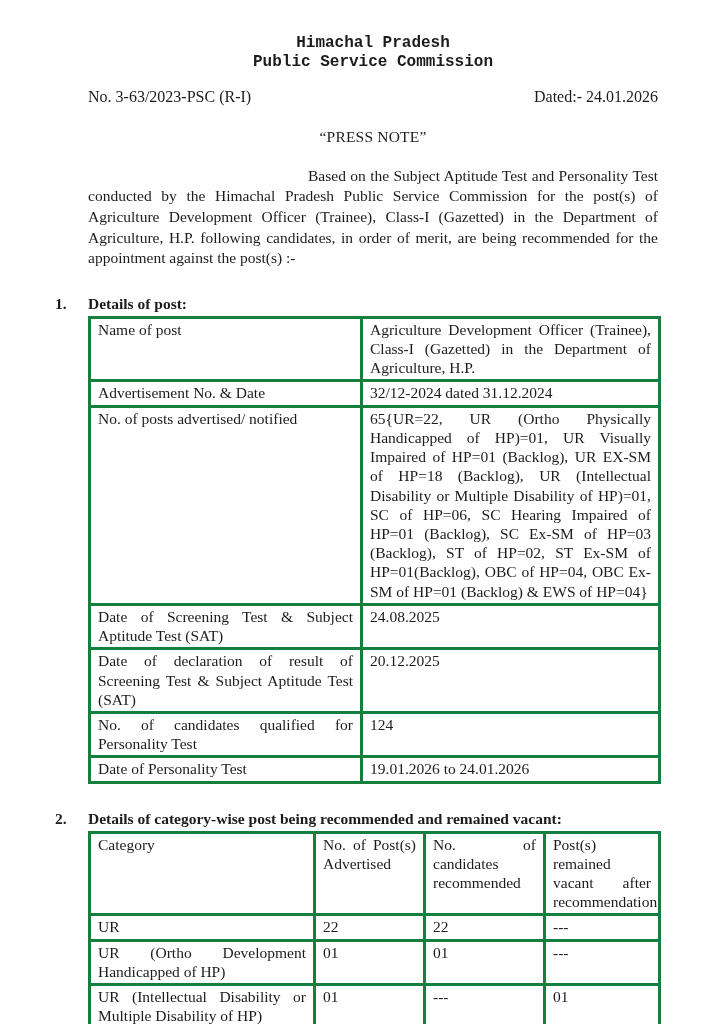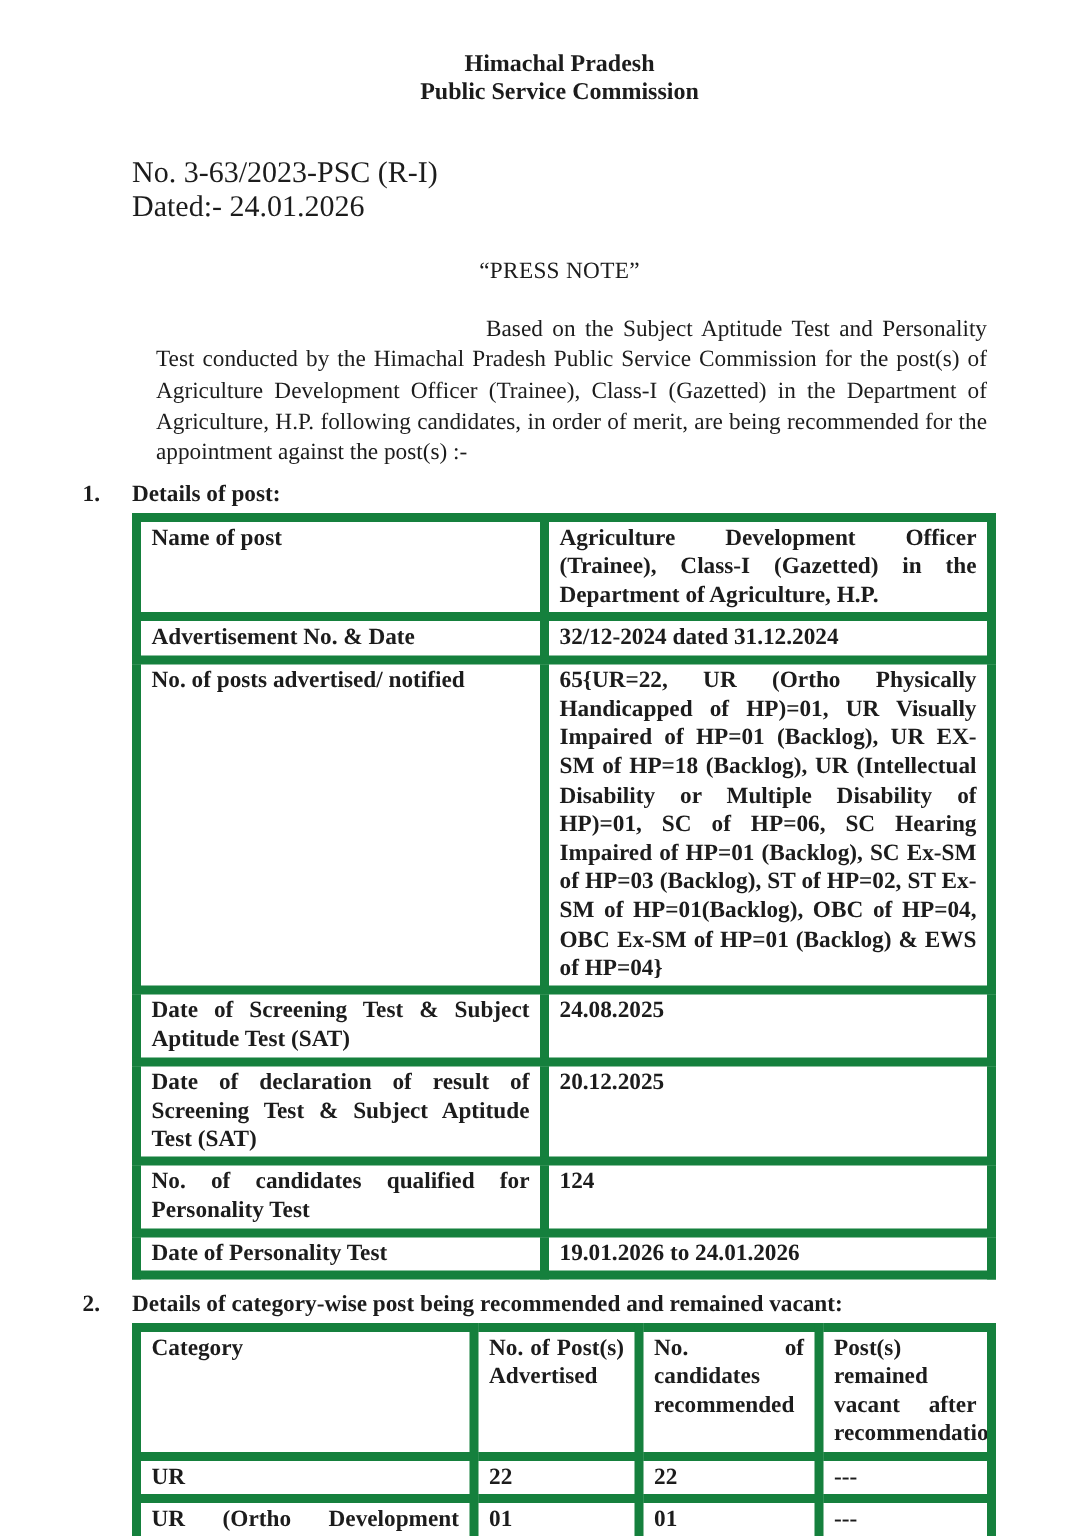--- a/index.html
+++ b/index.html
@@ -18,64 +18,64 @@
     box-sizing: border-box;
     padding: 26px 66px 20px 88px;
     overflow: hidden;
   }
   .org-header {
     text-align: center;
     font-weight: bold;
     font-size: 16px;
     line-height: 1.18;
     margin-top: 8px;
+    font-family: Liberation Mono, monospace;
   }
   .ref-line {
     display: flex;
     justify-content: space-between;
-    margin-top: 32px;
-    font-size: 20px;
-    flex-direction: column;
+    margin-top: 16px;
+    font-size: 16px;
   }
   .press-note-title {
     text-align: center;
     font-weight: normal;
     font-size: 15.5px;
     margin-top: 22px;
     letter-spacing: 0.2px;
   }
   .intro {
-    margin: 20px 0 0 16px;
+    margin: 20px 0 0 0;
     text-align: justify;
     text-indent: 220px;
     line-height: 1.33;
   }
   .section {
-    margin-top: 8px;
+    margin-top: 26px;
   }
   .sec-head {
     font-weight: bold;
     margin-left: -33px;
     margin-bottom: 3px;
   }
   .sec-head .sec-num {
     display: inline-block;
     width: 33px;
   }
   table.doc-table {
     border-collapse: collapse;
     table-layout: fixed;
     width: 570px;
   }
   table.doc-table td, table.doc-table th {
-    border: 6px solid #15803d;
+    border: 3px solid #15803d;
     vertical-align: top;
     padding: 1px 7px 2px 7px;
     line-height: 1.24;
-    font-weight: bold;
+    font-weight: normal;
     text-align: justify;
     overflow: hidden;
   }
   table.t1 col.c-label { width: 272px; }
   table.t1 col.c-value { width: 298px; }
   table.t2 col.c-cat   { width: 225px; }
   table.t2 col.c-adv   { width: 110px; }
   table.t2 col.c-rec   { width: 120px; }
   table.t2 col.c-vac   { width: 115px; }
   table.t2 td.num {

